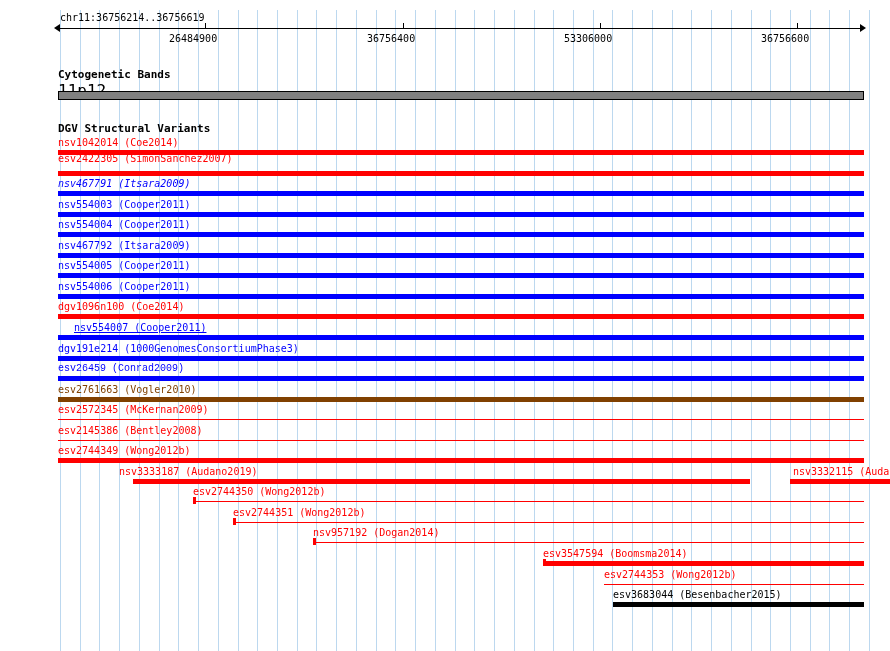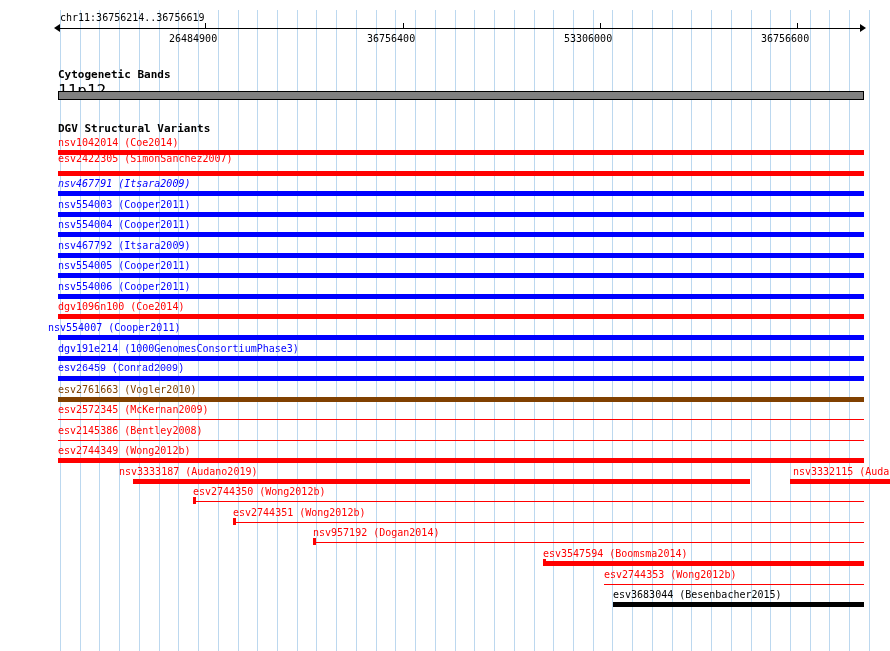--- a/index.html
+++ b/index.html
@@ -111,21 +111,21 @@
       <div class="track-label" style="left: 58px; top: 219.2px; color: rgb(0, 0, 255);">nsv554004 (Cooper2011)</div>
       <div class="track-bar" style="left: 58px; width: 806px; top: 232.2px; background: rgb(0, 0, 255);"></div>
       <div class="track-label" style="left: 58px; top: 239.75px; color: rgb(0, 0, 255);">nsv467792 (Itsara2009)</div>
       <div class="track-bar" style="left: 58px; width: 806px; top: 252.75px; background: rgb(0, 0, 255);"></div>
       <div class="track-label" style="left: 58px; top: 260.3px; color: rgb(0, 0, 255);">nsv554005 (Cooper2011)</div>
       <div class="track-bar" style="left: 58px; width: 806px; top: 273.3px; background: rgb(0, 0, 255);"></div>
       <div class="track-label" style="left: 58px; top: 280.85px; color: rgb(0, 0, 255);">nsv554006 (Cooper2011)</div>
       <div class="track-bar" style="left: 58px; width: 806px; top: 293.85px; background: rgb(0, 0, 255);"></div>
       <div class="track-label" style="left: 58px; top: 301.4px; color: rgb(255, 0, 0);">dgv1096n100 (Coe2014)</div>
       <div class="track-bar" style="left: 58px; width: 806px; top: 314.4px; background: rgb(255, 0, 0);"></div>
-      <div class="track-label" style="left: 48px; top: 321.95px; color: rgb(0, 0, 255);">nsv554007 (Cooper2011)</div>
+      <div class="track-label" style="left: 74px; top: 321.95px; color: rgb(0, 0, 255); text-decoration: underline;">nsv554007 (Cooper2011)</div>
       <div class="track-bar" style="left: 58px; width: 806px; top: 334.95px; background: rgb(0, 0, 255);"></div>
       <div class="track-label" style="left: 58px; top: 342.5px; color: rgb(0, 0, 255); text-align: right;">dgv191e214 (1000GenomesConsortiumPhase3)</div>
       <div class="track-bar" style="left: 58px; width: 806px; top: 355.5px; background: rgb(0, 0, 255);"></div>
       <div class="track-label" style="left: 58px; top: 363.05px; color: rgb(0, 0, 255); font-family: Liberation Mono, monospace;">esv26459 (Conrad2009)</div>
       <div class="track-bar" style="left: 58px; width: 806px; top: 376.05px; background: rgb(0, 0, 255);"></div>
       <div class="track-label" style="left: 58px; top: 383.6px; color: rgb(128, 64, 0);">esv2761663 (Vogler2010)</div>
       <div class="track-bar" style="left: 58px; width: 806px; top: 396.6px; background: rgb(128, 64, 0);"></div>
       <div class="track-label" style="left: 58px; top: 404.15px; color: rgb(255, 0, 0);">esv2572345 (McKernan2009)</div>
       <div class="track-thin" style="left: 58px; width: 806px; top: 419.15px; background: rgb(255, 0, 0);"></div>
       <div class="track-label" style="left: 58px; top: 424.7px; color: rgb(255, 0, 0);">esv2145386 (Bentley2008)</div>

